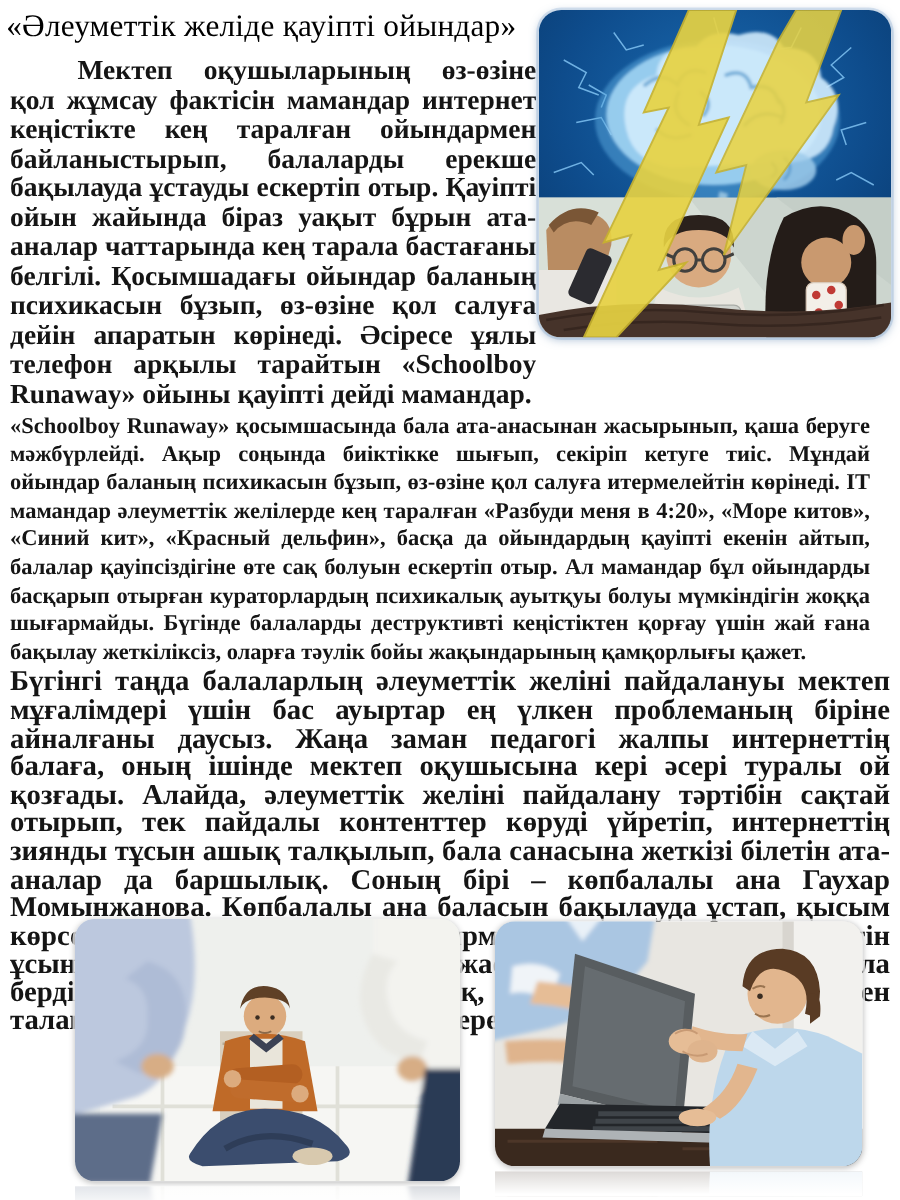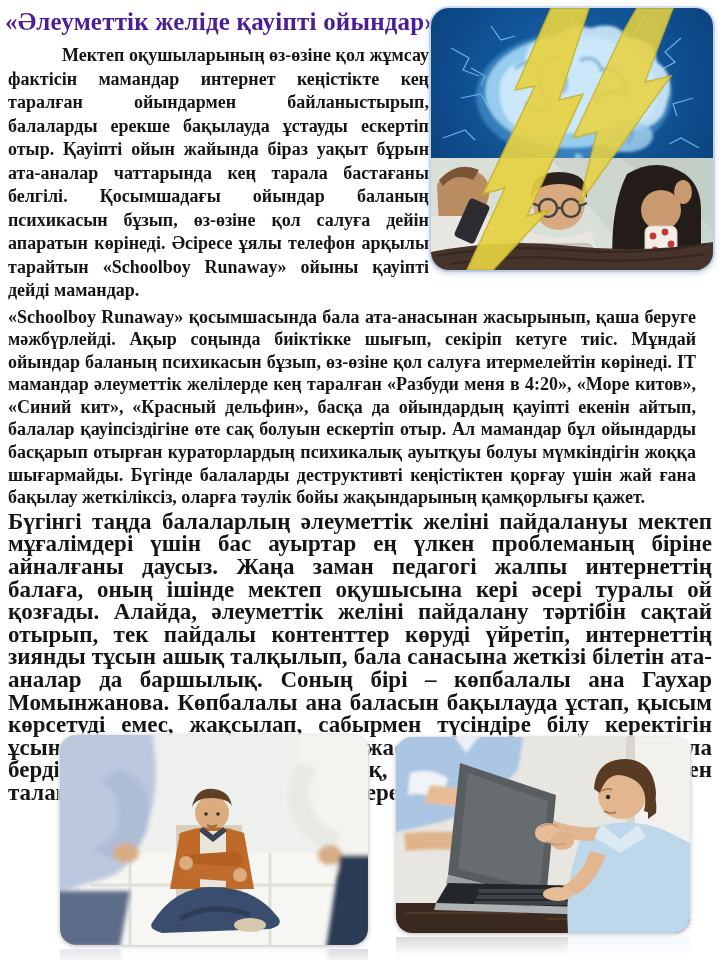--- a/index.html
+++ b/index.html
@@ -3,26 +3,26 @@
 <meta charset="utf-8">
 <style>
   html,body { margin:0; padding:0; background:#ffffff; }
   .page {
     position:relative; width:720px; height:960px; overflow:hidden;
     background:#ffffff; color:#101010;
     font-family:"Liberation Serif", serif;
   }
   .title {
     margin:6px 0 7px 5px; font-size:25px; line-height:31px;
-    font-weight:bold; letter-spacing:.2px; color:#4c1d95;
+    font-weight:normal; letter-spacing:.2px; color:#000000;
   }
   .para {
     text-align:justify; font-weight:bold; color:#151515;
   }
-  .p1 { width:421px; margin:0 0 3px 8px; font-size:18px; line-height:23.5px; text-indent:54px; }
+  .p1 { width:421px; margin:0 0 3px 8px; font-size:22px; line-height:23.5px; text-indent:54px; }
   .p2 { margin:3px 24px 0 8px; font-size:18px; line-height:22.6px; }
   .p3 { margin:2px 8px 0 8px; font-size:23px; line-height:22.6px; }
 
   .top-image {
     position:absolute; top:8px; right:7px; width:282px; height:262px;
     border-radius:18px; overflow:hidden;
     box-shadow:0 2px 7px rgba(100,135,175,.5), 0 0 0 2px rgba(218,230,242,.95);
   }
   .top-image svg { display:block; }
 

